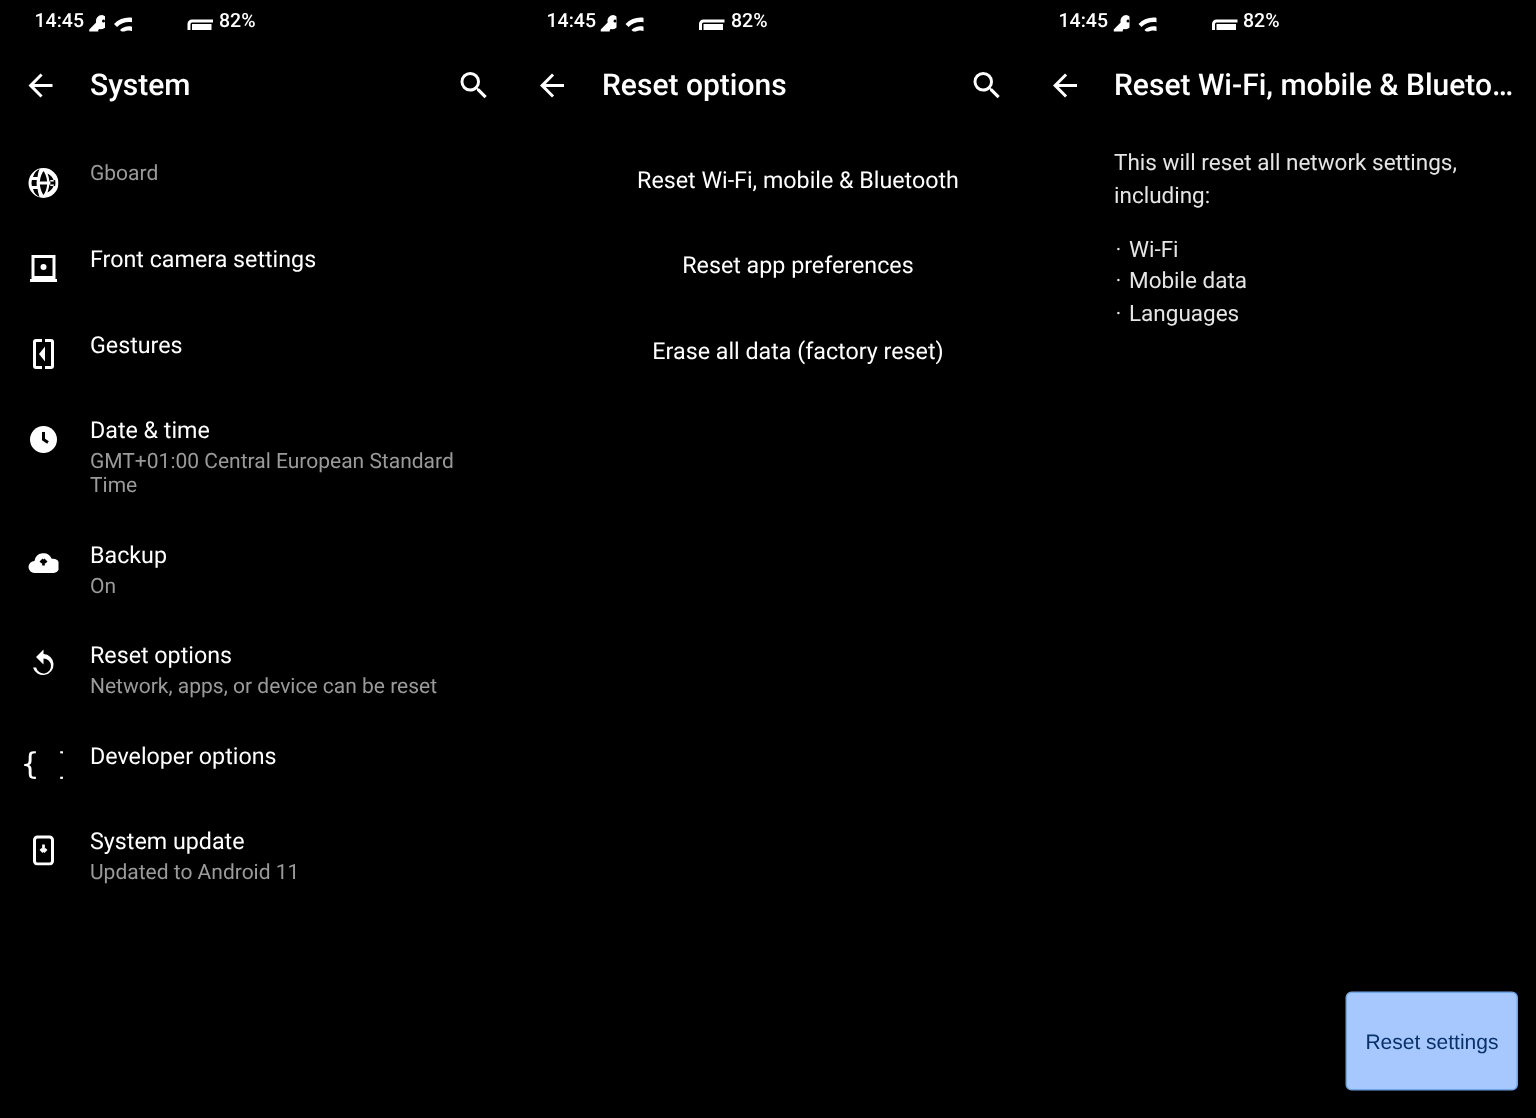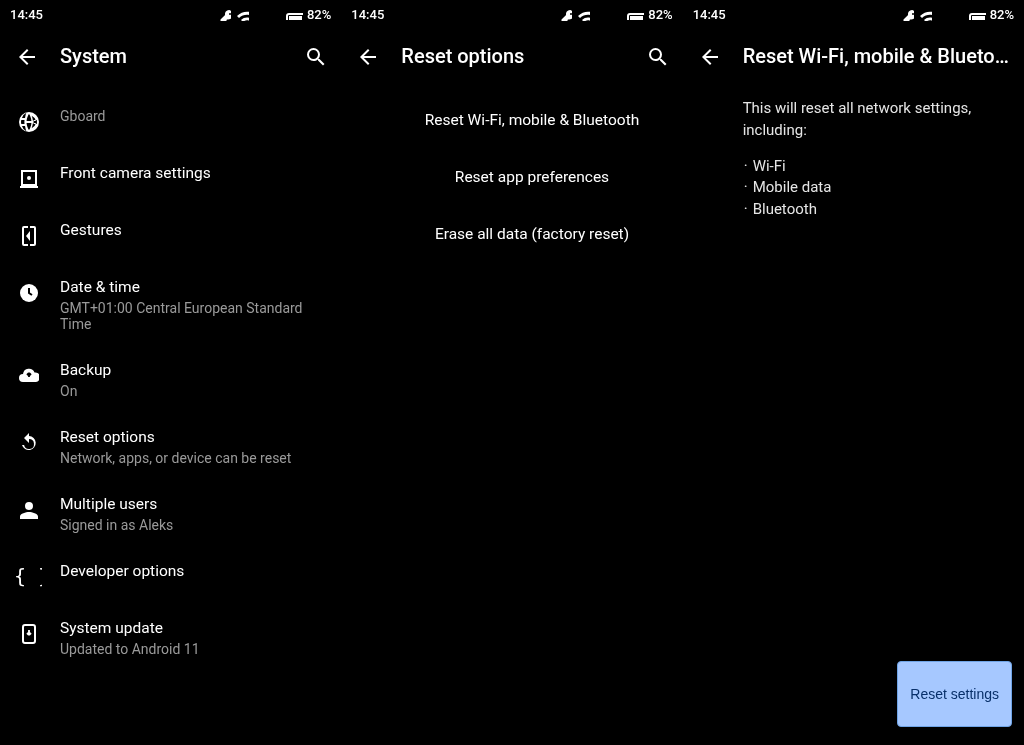--- a/index.html
+++ b/index.html
@@ -17,24 +17,24 @@
     height: 745px;
     background: #000;
     position: relative;
     display: flex;
     flex-direction: column;
   }
   .statusbar {
     height: 28px;
     display: flex;
     align-items: center;
-    justify-content: space-between;
     padding: 0 10px;
     font-size: 13px;
     font-weight: 500;
+    margin-left: 13px;
   }
   .statusbar .right {
     display: flex;
     align-items: center;
     gap: 4px;
   }
   .statusbar .right svg { display:block; }
   .appbar {
     display: flex;
     align-items: center;
@@ -256,31 +256,20 @@
             <use href="#i-reset"></use>
           </svg>
         </div>
       <div class="txt">
           <div class="primary">Reset options</div>
           <div class="secondary">Network, apps, or device can be reset</div>
         </div>
     </div>
     <div class="row">
       <div class="icon">
-          <svg width="22" height="22">
-            <use href="#i-person"></use>
-          </svg>
-        </div>
-      <div class="txt">
-          <div class="primary">Multiple users</div>
-          <div class="secondary">Signed in as Aleks</div>
-        </div>
-    </div>
-    <div class="row">
-      <div class="icon">
           <svg width="28" height="22">
             <use href="#i-braces"></use>
           </svg>
         </div>
       <div class="txt">
           <div class="primary">Developer options</div>
         </div>
     </div>
     <div class="row">
       <div class="icon">
@@ -387,19 +376,19 @@
         <div class="b">
             <span class="dot">·</span>
             <span>Wi-Fi</span>
           </div>
         <div class="b">
             <span class="dot">·</span>
             <span>Mobile data</span>
           </div>
         <div class="b">
             <span class="dot">·</span>
-            <span>Bluetooth</span>
+            <span>Languages</span>
           </div>
       </div>
     </div>
   </div>
   <button class="fab-btn">Reset settings</button>
 </div>
 
 </body></html>

